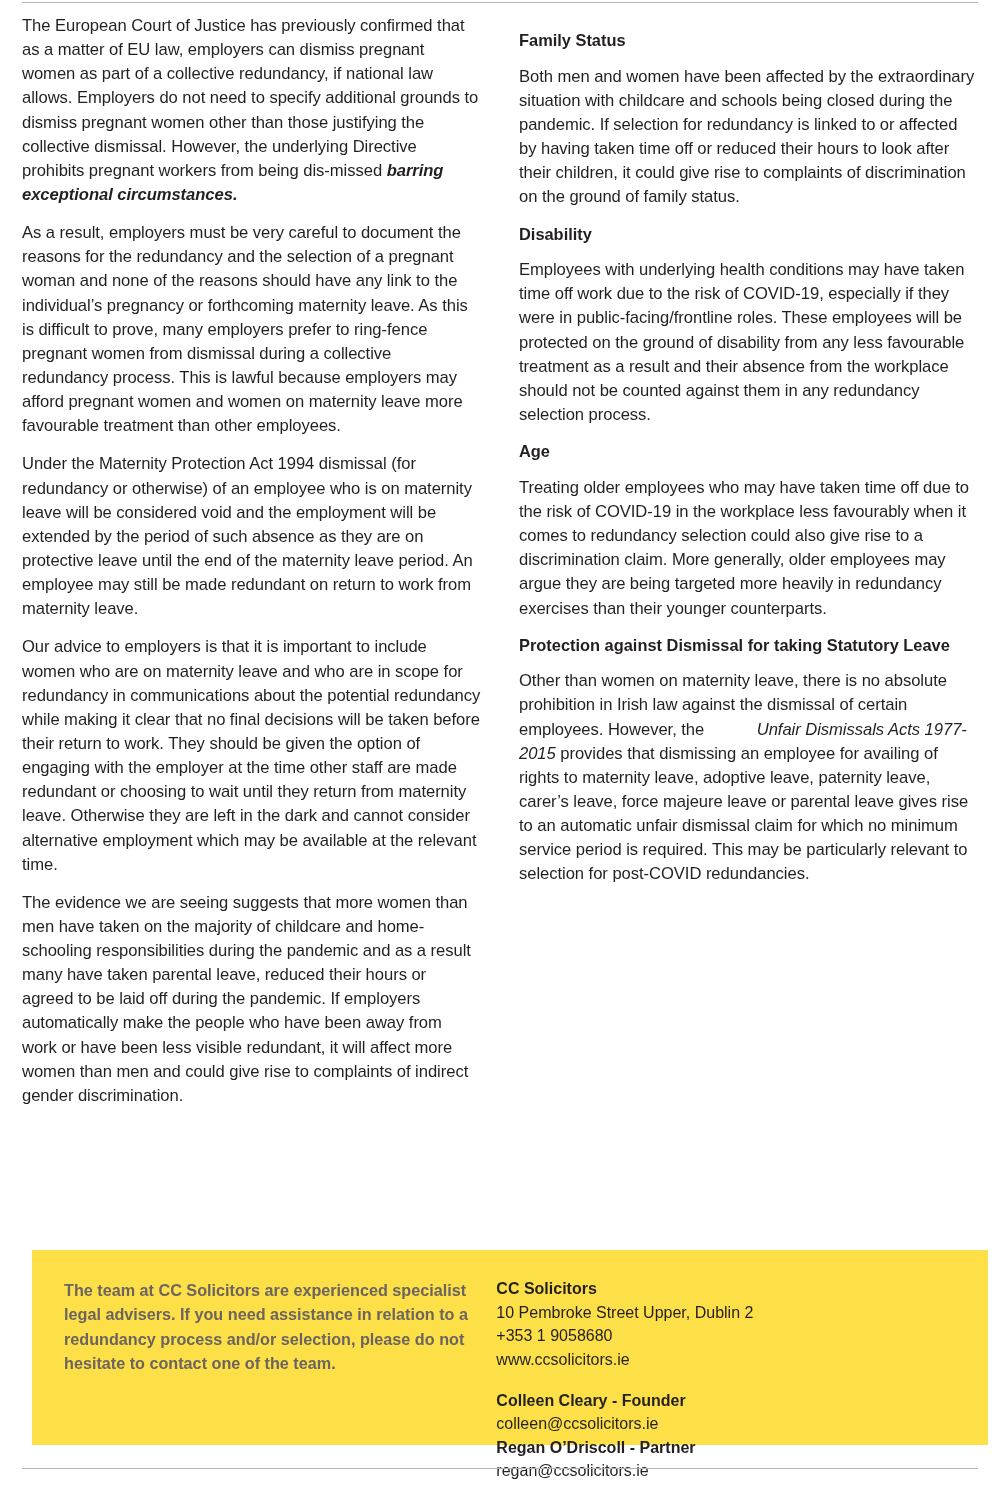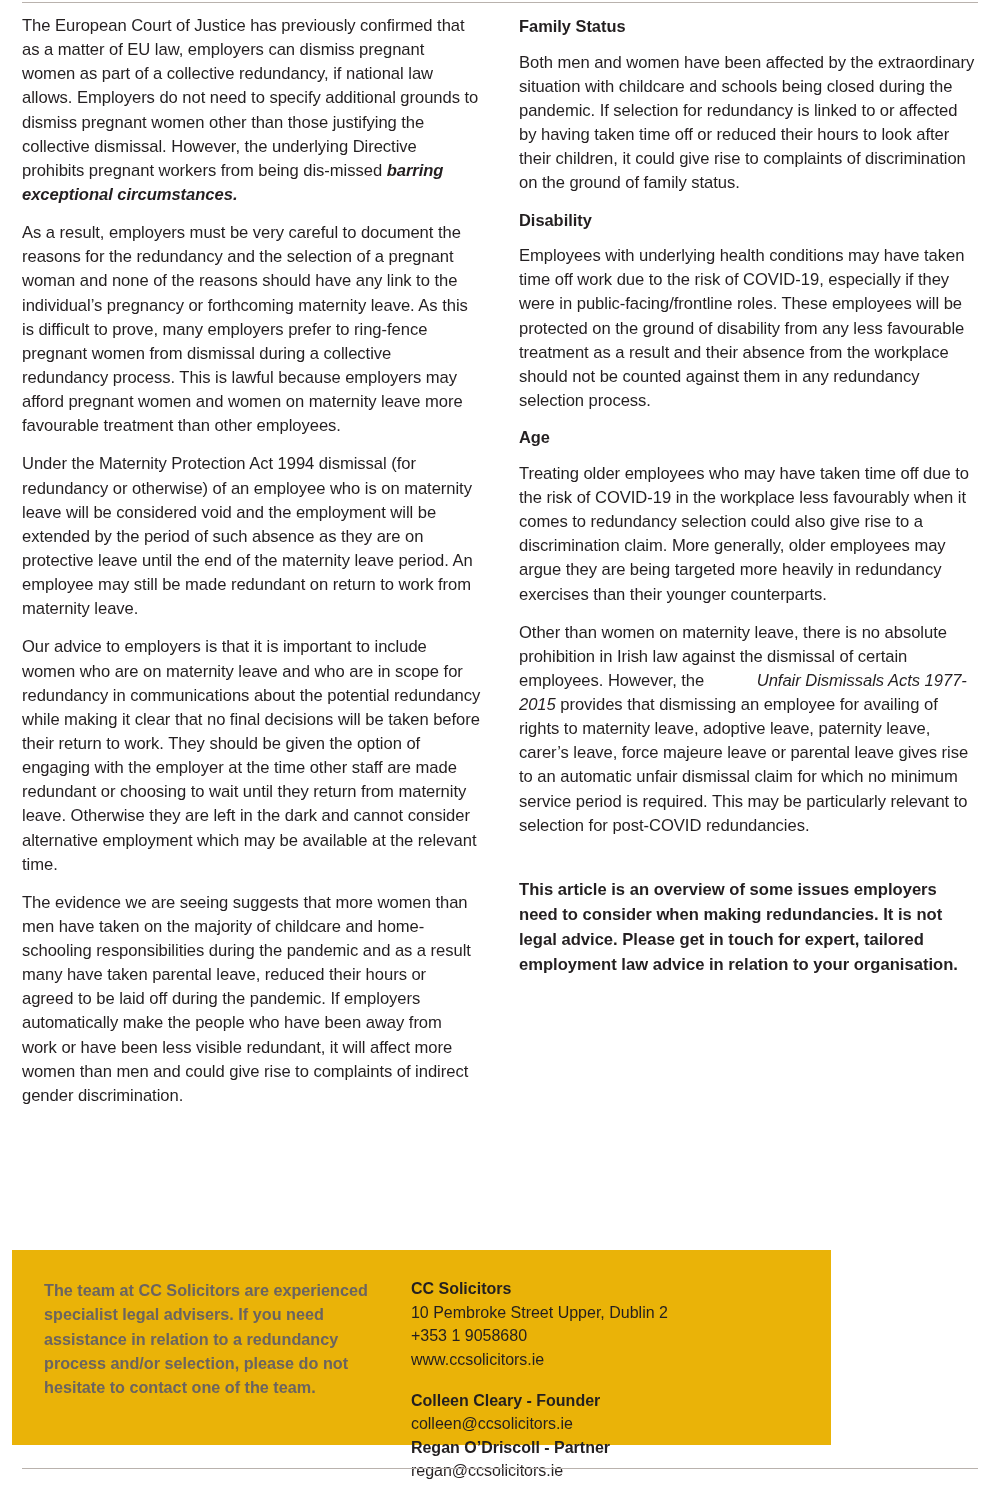--- a/index.html
+++ b/index.html
@@ -59,21 +59,21 @@
     letter-spacing: -0.05px;
   }
   h3 {
     margin: 14px 0 13px 0;
     font-size: 16.4px;
     line-height: 1.32;
     font-weight: bold;
     color: #231f20;
   }
   h3.first {
-    margin-top: 2px;
+    margin-top: 16px;
   }
   .col-left h3 {
     margin-top: 22px;
   }
   .bi {
     font-weight: bold;
     font-style: italic;
   }
   .i {
     font-style: italic;
@@ -81,25 +81,25 @@
   }
   .closing {
     margin-top: 40px;
     font-size: 16.6px;
     line-height: 1.5;
     font-weight: bold;
     color: #231f20;
   }
   .footer {
     position: absolute;
-    left: 12px;
+    left: 32px;
     top: 1250px;
-    width: 819px;
+    width: 956px;
     height: 195px;
-    background: #eab308;
+    background: #fde047;
   }
   .footer-inner {
     display: flex;
     padding: 28px 30px 0 32px;
     box-sizing: border-box;
   }
   .footer-left {
     width: 430px;
     font-size: 16.2px;
     line-height: 1.5;
@@ -156,23 +156,23 @@
     <div class="col col-right">
       <h3 class="first">Family Status</h3>
       <p>Both men and women have been affected by the extraordinary situation with childcare and schools being closed during the pandemic.  If selection for redundancy is linked to or affected by having taken time off or reduced their hours to look after their children, it could give rise to complaints of discrimination on the ground of family status.</p>
 
       <h3>Disability</h3>
       <p>Employees with underlying health conditions may have taken time off work due to the risk of COVID-19, especially if they were in public-facing/frontline roles.  These employees will be protected on the ground of disability from any less favourable treatment as a result and their absence from the workplace should not be counted against them in any redundancy selection process.</p>
 
       <h3>Age</h3>
       <p>Treating older employees who may have taken time off due to the risk of COVID-19 in the workplace less favourably when it comes to redundancy selection could also give rise to a discrimination claim.  More generally, older employees may argue they are being targeted more heavily in redundancy exercises than their younger counterparts.</p>
 
+      <h3>Protection against Dismissal for taking Statutory Leave</h3>
       <p><span>Other than women on maternity leave, there is no absolute prohibition in Irish law against the dismissal of certain employees.  However, the </span><span class="i">Unfair Dismissals Acts 1977-2015</span><span> provides that dismissing an employee for availing of rights to maternity leave, adoptive leave, paternity leave, carer’s leave, force majeure leave or parental leave gives rise to an automatic unfair dismissal claim for which no minimum service period is required.  This may be particularly relevant to selection for post-COVID redundancies.</span></p>
 
-      <div class="closing">This article is an overview of some issues employers need to consider when making redundancies.  It is not legal advice.  Please get in touch for expert, tailored employment law advice in relation to your organisation.</div>
     </div>
   </div>
 
   <div class="footer">
     <div class="footer-inner">
       <div class="footer-left">The team at CC Solicitors are experienced specialist legal advisers. If you need assistance in relation to a redundancy process and/or selection, please do not hesitate to contact one of the team.</div>
       <div class="footer-right">
         <div class="company">CC Solicitors</div>
         <div class="addr">
           <div>10 Pembroke Street Upper, Dublin 2</div>

